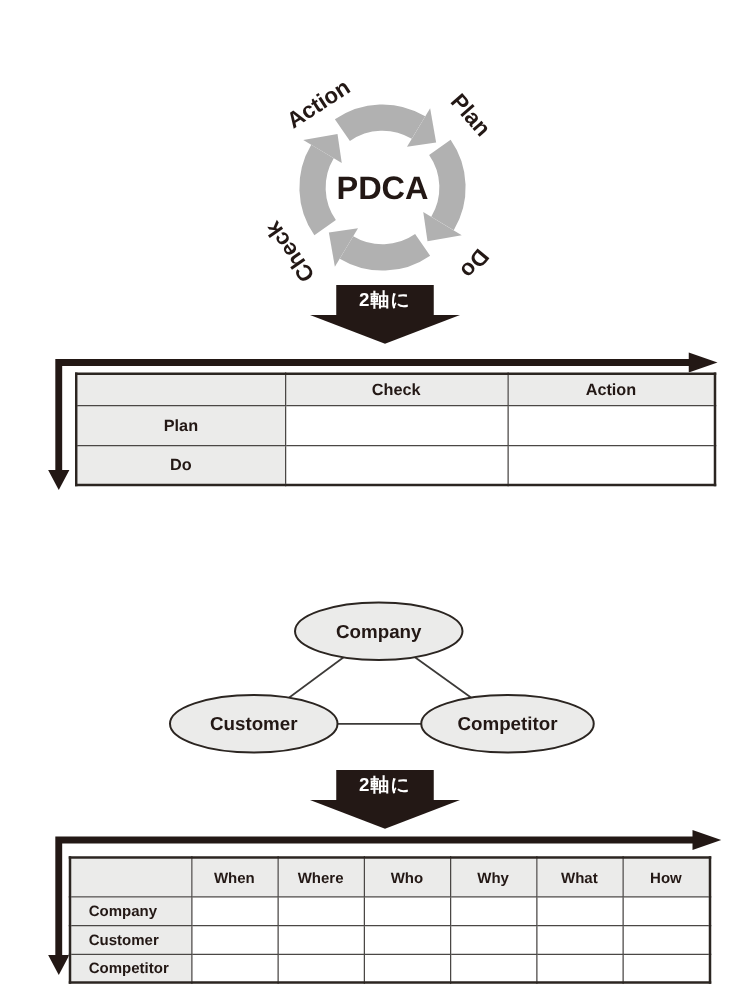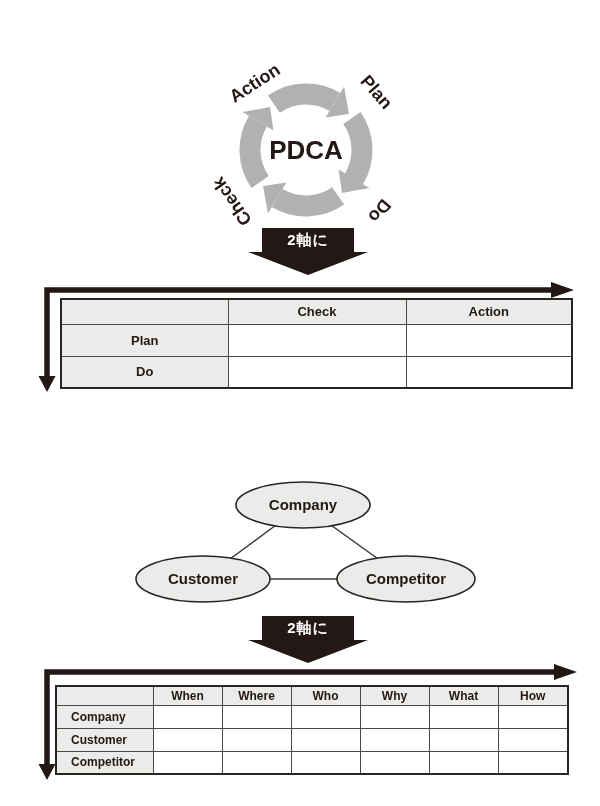--- a/index.html
+++ b/index.html
@@ -13,21 +13,21 @@
     overflow:hidden;color:#231815;
   }
   .section-title{
     position:absolute;left:28px;
     font-size:19px;font-weight:700;color:#231815;letter-spacing:0.5px;
     white-space:nowrap;
   }
   
   .down-arrow{position:absolute;width:120px;}
   .da-rect{
-    width:92px;height:24px;margin:0 auto;background:#231815;
+    width:78px;height:24px;margin:0 auto;background:#231815;
     display:flex;align-items:center;justify-content:center;
     color:#ffffff;font-size:15px;font-weight:700;letter-spacing:1px;
   }
   .da-tri{
     width:0;height:0;margin:0 auto;
     border-left:60px solid transparent;border-right:60px solid transparent;
     border-top:23px solid #231815;
   }
   
   table.matrix{
@@ -38,21 +38,21 @@
     border:1px solid #4a4745;padding:0;font-weight:700;color:#231815;
     text-align:center;vertical-align:middle;overflow:hidden;
   }
   table.matrix .hd{background:#ebebea;}
   #table-pdca{left:60px;top:298px;width:511px;}
   #table-pdca th,#table-pdca td{font-size:13px;}
   #table-pdca tr.head-row{height:25px;}
   #table-pdca tr.data-row{height:32px;}
   #table-3c{left:55px;top:685px;width:512px;}
   #table-3c th,#table-3c td{font-size:12px;}
-  #table-3c tr.head-row{height:19px;}
+  #table-3c tr.head-row{height:31px;}
   #table-3c tr.data-row{height:23px;}
   #table-3c td.row-label{text-align:left;padding-left:14px;}
   svg{position:absolute;display:block;}
   svg text{font-family:"Liberation Sans","DejaVu Sans",sans-serif;}
 </style>
 </head>
 <body>
 
 <div id="canvas">
 

